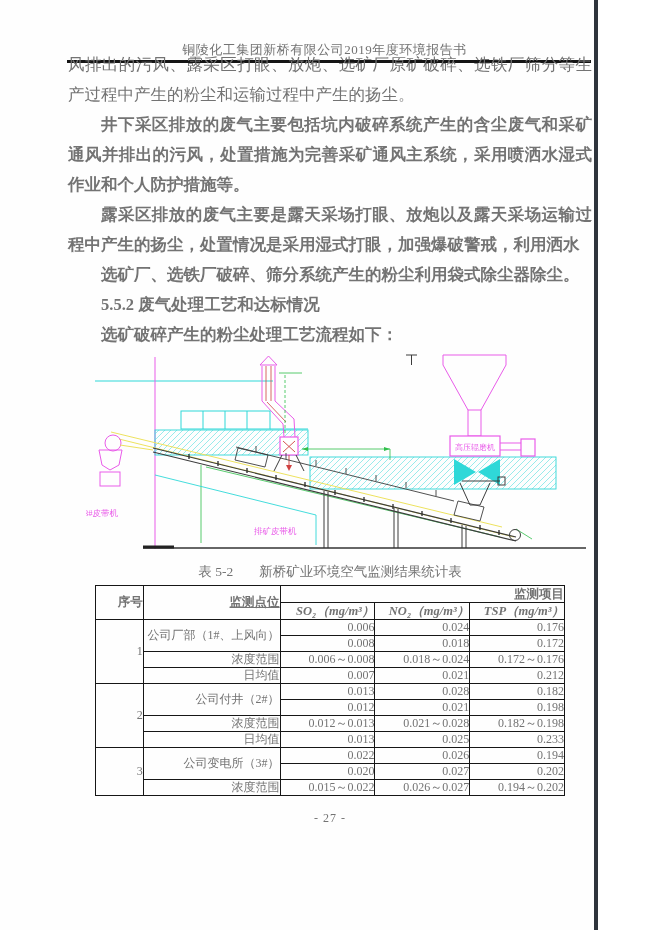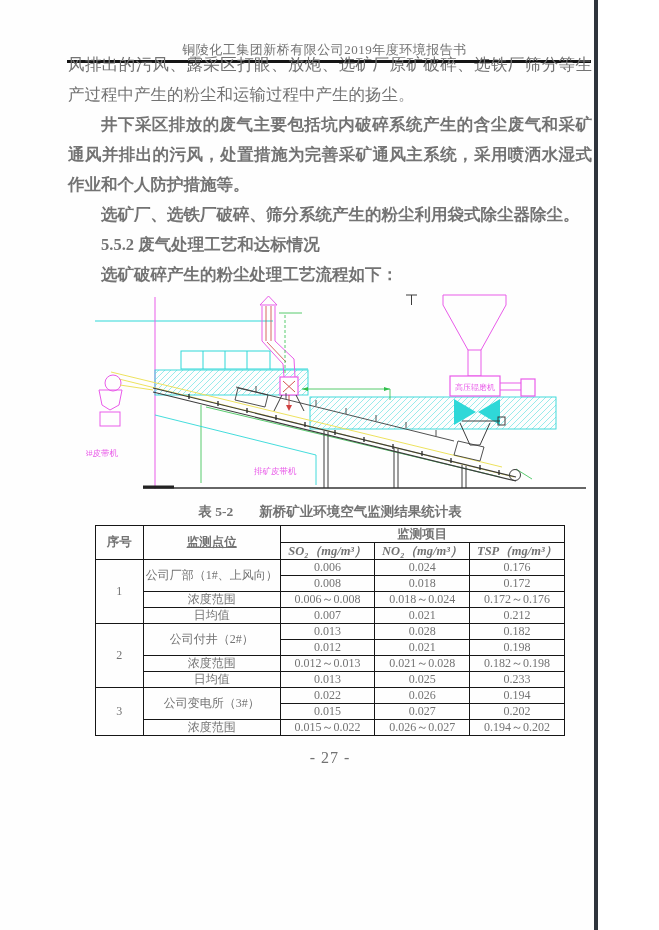--- a/index.html
+++ b/index.html
@@ -9,42 +9,43 @@
     overflow:hidden; color:#737373;
     font-family:"Liberation Serif","DejaVu Serif",serif;
   }
   .scan-edge { position:absolute; top:0; right:2px; width:4px; height:930px; background:#2e343c; }
   .header-title { position:absolute; top:41px; left:0; width:649px; text-align:center; font-size:13px; letter-spacing:.5px; }
   .header-rule { position:absolute; top:60px; left:67px; width:524px; height:0; border-top:3px solid #151515; }
   .content { position:absolute; top:50px; left:68px; width:524px; font-size:16.5px; line-height:30px; text-align:justify; }
   .content p { margin:0; }
   .indent { text-indent:2em;font-weight:bold; }
   .figure { width:502px; height:201px; margin:3px 0 0 18px; }
-  .table-title { margin-top:9px; text-align:center; font-size:13.5px; font-weight:bold; line-height:18px; }
+  .table-title { margin-top:9px; text-align:center; font-size:13.5px; font-weight:normal; line-height:18px; }
   .table-title .gap { display:inline-block; width:26px; }
-  table.monitor { border-collapse:collapse; margin:4px 0 0 27px; width:470px; text-align:center; }
+  table.monitor { border-collapse:collapse; margin:4px 0 0 27px; width:470px; text-align:right; }
   table.monitor td, table.monitor th {
     border:1px solid #161616; padding:0; height:16px; line-height:15px;
     font-size:12px; font-weight:normal; white-space:nowrap; overflow:hidden;
   }
   table.monitor .hdr { font-weight:bold; font-size:12.5px; }
   table.monitor tr.hrow td { height:17px; }
   .c-seq { width:48px; } .c-site { width:137px;text-decoration:underline; } .c-v { width:95px;font-style:italic; }
-  .page-num { margin-top:7px; text-align:center; font-size:16px; letter-spacing:1px; }
+  .page-num { margin-top:7px; text-align:center; font-size:12px; letter-spacing:1px; }
 </style>
 </head>
 <body>
 
 <div class="page">
   <div class="header-title">铜陵化工集团新桥有限公司2019年度环境报告书</div>
   <div class="header-rule"></div>
 
   <div class="content">
     <p>风排出的污风、露采区打眼、放炮、选矿厂原矿破碎、选铁厂筛分等生产过程中产生的粉尘和运输过程中产生的扬尘。</p>
     <p class="indent">井下采区排放的废气主要包括坑内破碎系统产生的含尘废气和采矿通风并排出的污风，处置措施为完善采矿通风主系统，采用喷洒水湿式作业和个人防护措施等。</p>
+    <p class="indent">露采区排放的废气主要是露天采场打眼、放炮以及露天采场运输过程中产生的扬尘，处置情况是采用湿式打眼，加强爆破警戒，利用洒水</p>
     <p class="indent">选矿厂、选铁厂破碎、筛分系统产生的粉尘利用袋式除尘器除尘。</p>
     <p class="indent">5.5.2 废气处理工艺和达标情况</p>
     <p class="indent">选矿破碎产生的粉尘处理工艺流程如下：</p>
 
     <div class="figure">
       <svg width="502" height="201" viewBox="0 0 502 201" xmlns="http://www.w3.org/2000/svg">
         <defs>
           <pattern id="hatch" patternUnits="userSpaceOnUse" width="6" height="6">
             <path d="M0 6 L6 0" stroke="#7fe6e6" stroke-width="0.8" fill="none"></path>
           </pattern>
@@ -259,21 +260,21 @@
         </tr>
 
         <tr>
           <td rowspan="3">3</td>
           <td rowspan="2">公司变电所（3#）</td>
           <td>0.022</td>
           <td>0.026</td>
           <td>0.194</td>
         </tr>
         <tr>
-          <td>0.015</td>
+          <td>0.020</td>
           <td>0.027</td>
           <td>0.202</td>
         </tr>
         <tr>
           <td>浓度范围</td>
           <td>0.015～0.022</td>
           <td>0.026～0.027</td>
           <td>0.194～0.202</td>
         </tr>
       </tbody>

